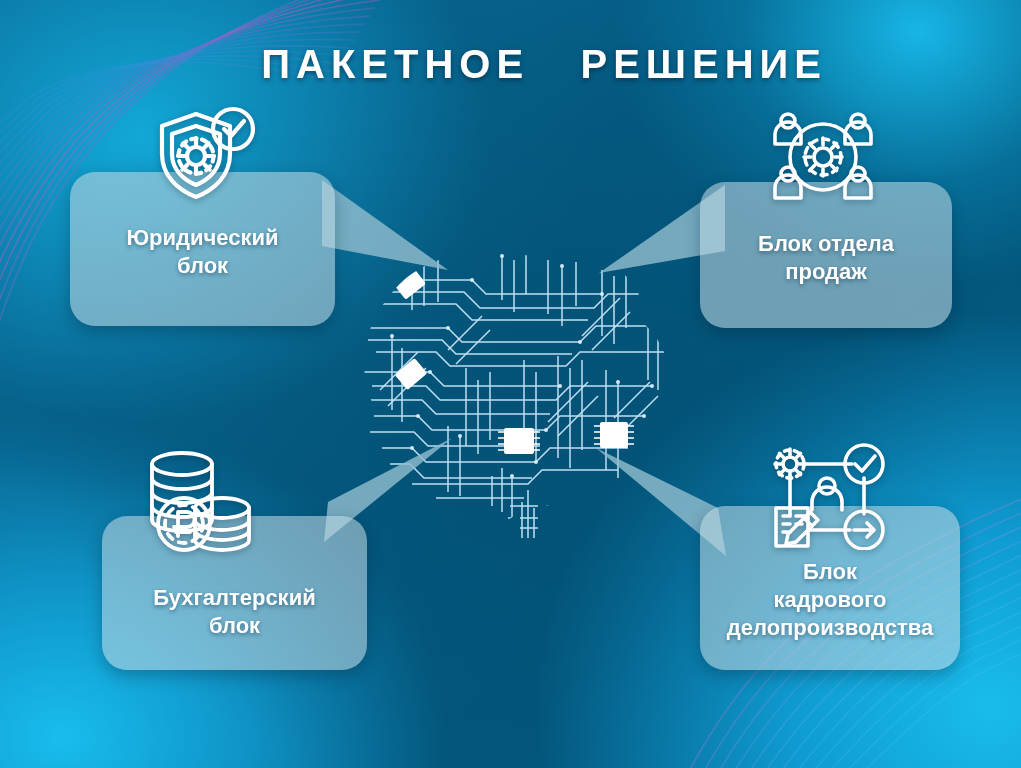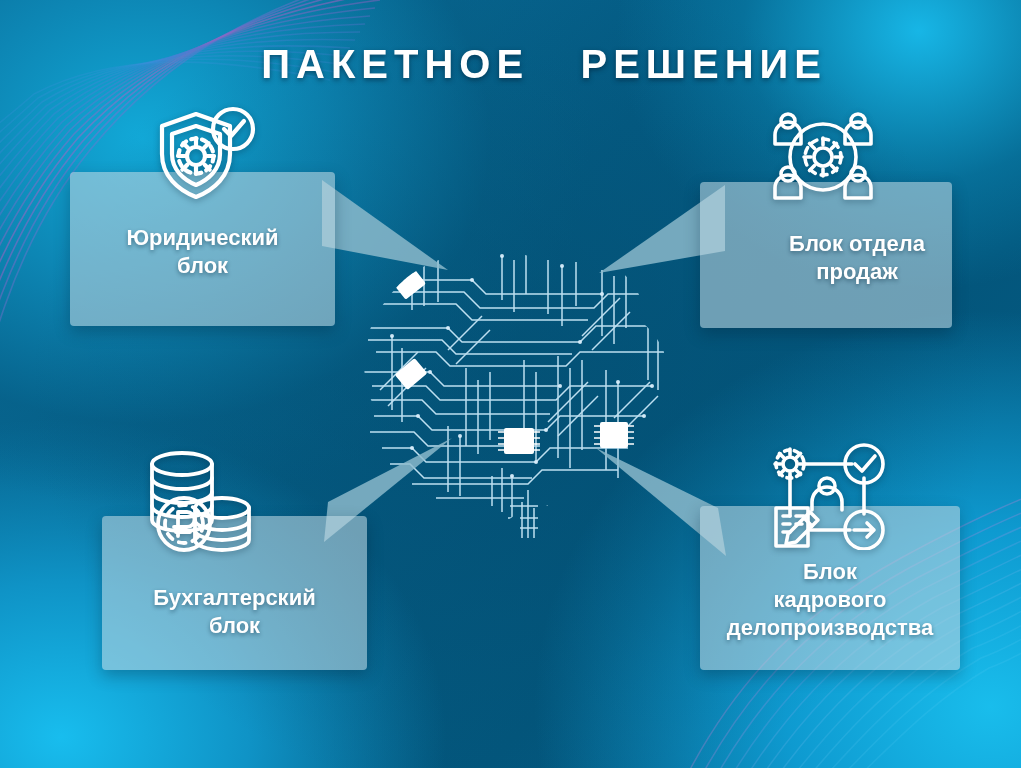--- a/index.html
+++ b/index.html
@@ -46,21 +46,21 @@
     font-weight: bold;
     letter-spacing: 6px;
     text-shadow: 0 2px 5px rgba(0,26,45,0.55);
     white-space: pre;
   }
 
   
   .card {
     position: absolute;
     background: rgba(187,214,224,0.58);
-    border-radius: 4px;
+    border-radius: 25px;
     box-shadow: 0 6px 16px rgba(0,30,50,0.30);
     box-sizing: border-box;
   }
   .card-label {
     position: absolute;
     left: 0;
     width: 100%;
     text-align: center;
     color: #ffffff;
     font-weight: bold;
@@ -269,21 +269,21 @@
                  M60.7,39.3 l-5,5 M39.3,60.7 l-5,5"></path>
         <circle cx="48" cy="52" r="17.5" stroke-dasharray="5.5 5.5"></circle>
 
         <circle cx="85" cy="25" r="20"></circle>
         <path d="M76,25 l7,7 l13,-15"></path>
       </g>
     </svg>
   </div>
 
   <div class="card" style="left:700px; top:182px; width:252px; height:146px;">
-    <div class="card-label" style="top:48px;padding-left:31px;">Блок отдела
+    <div class="card-label" style="top:48px;">Блок отдела
 продаж</div>
   </div>
   <div class="icon-wrap" style="left:770px; top:108px;">
     <svg width="106" height="98" viewBox="0 0 106 98">
       <g fill="none" stroke="#ffffff" stroke-width="3.6" stroke-linecap="round" stroke-linejoin="round">
 
         <circle cx="53" cy="49" r="33"></circle>
 
         <circle cx="53" cy="49" r="9"></circle>
         <path d="M53,30 v7 M53,61 v7 M34,49 h7 M65,49 h7

